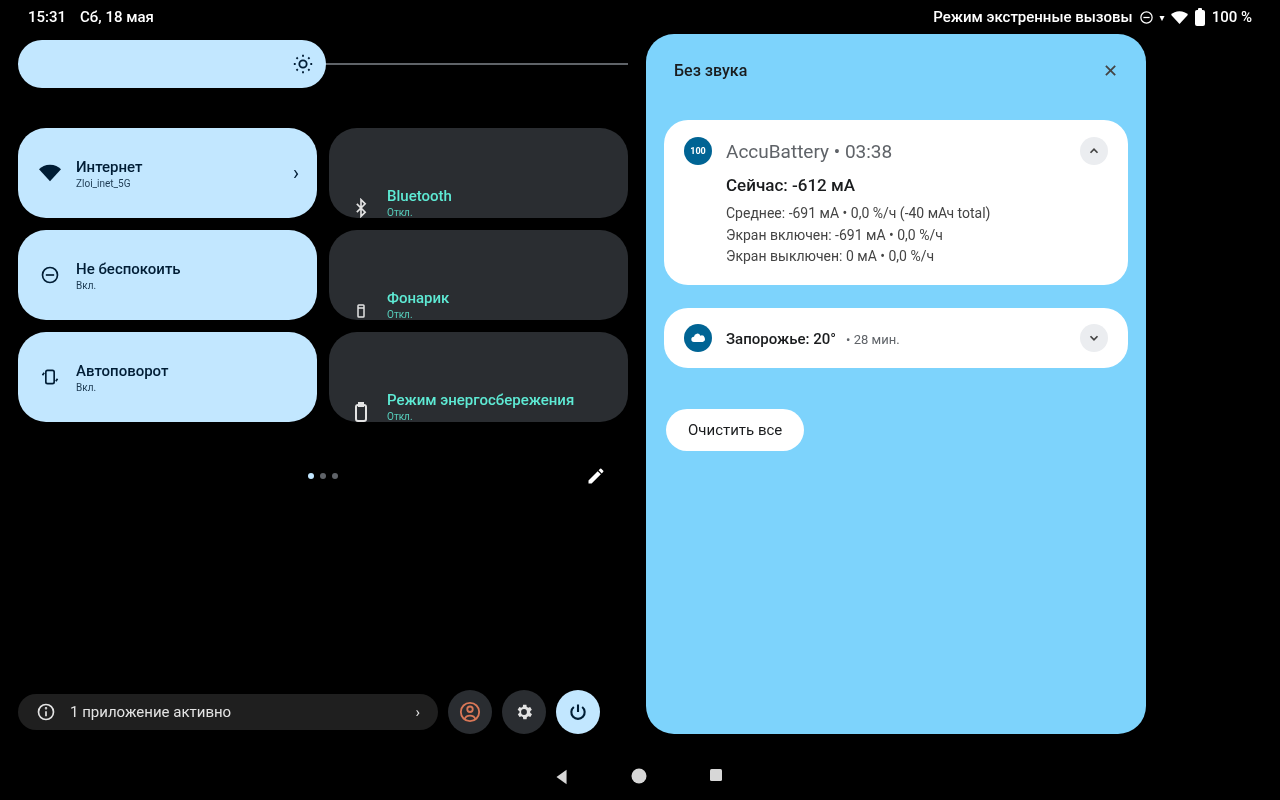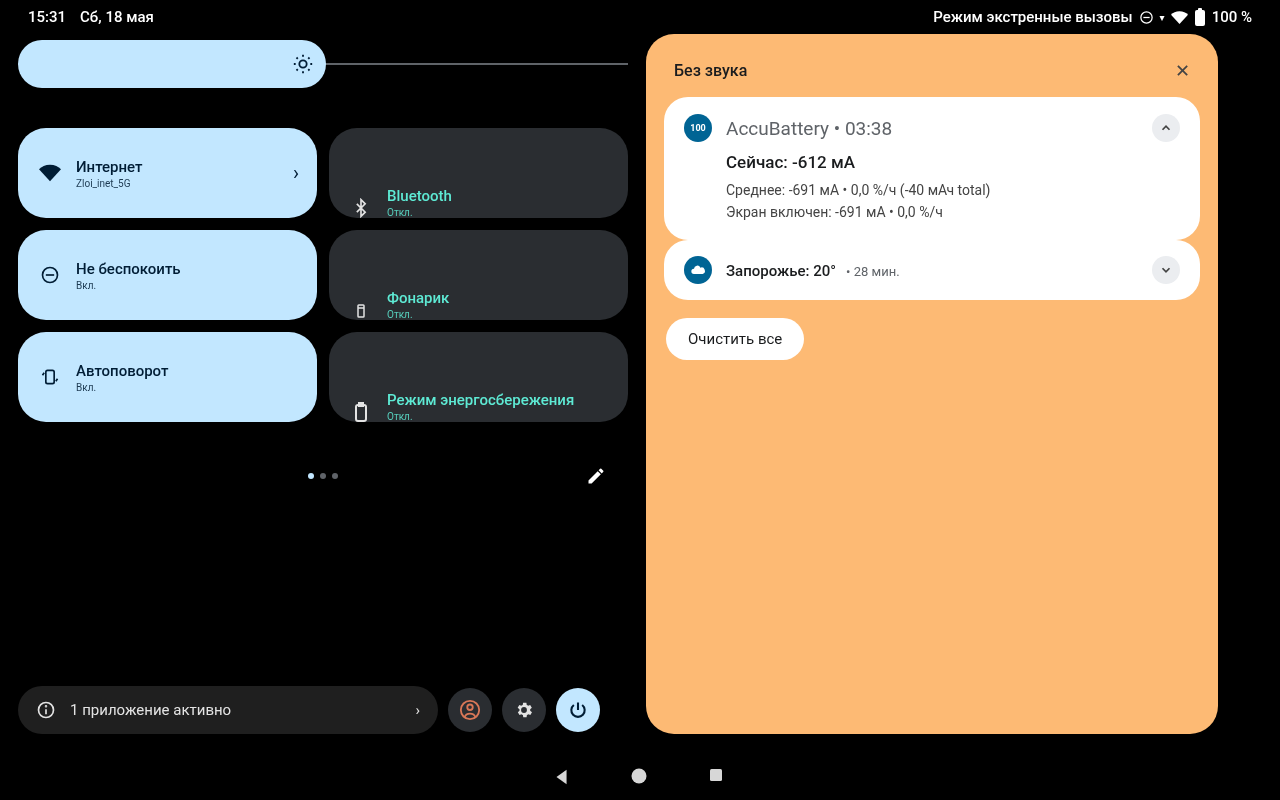--- a/index.html
+++ b/index.html
@@ -6,21 +6,21 @@
 body { width: 1280px; height: 800px; background: #000; overflow: hidden; position: relative; }
 
 
 .status-bar { display: flex; justify-content: space-between; align-items: center; padding: 8px 28px; color: #fff; font-size: 15px; font-weight: 500; }
 .status-left { display: flex; gap: 14px; }
 .status-right { display: flex; align-items: center; gap: 6px; }
 
 
 .main { display: flex; height: 700px; padding: 0 18px; gap: 18px; }
 .left-panel { width: 610px; display: flex; flex-direction: column; gap: 18px; }
-.right-panel { width: 572px; background: #fdba74; border-radius: 28px; padding: 22px 18px; display: flex; flex-direction: column; }
+.right-panel { width: 500px; background: #7dd3fc; border-radius: 28px; padding: 22px 18px; display: flex; flex-direction: column; gap: 23px; }
 
 
 .brightness { position: relative; height: 48px; margin-bottom: 22px; margin-top: 6px; display: flex; align-items: center; }
 .bright-track { position: absolute; width: 100%; height: 2px; background: #5f6368; top: 23px; }
 .bright-fill { position: absolute; left: 0; width: 308px; height: 48px; background: #c2e7ff; border-radius: 24px; display: flex; align-items: center; justify-content: flex-end; padding-right: 12px; }
 .bright-fill svg { width: 22px; height: 22px; }
 
 
 .tiles { display: grid; grid-template-columns: 1fr 1fr; gap: 12px; }
 .tile { height: 90px; border-radius: 28px; display: flex; align-items: center; padding: 0 18px; cursor: pointer; }
@@ -37,21 +37,21 @@
 .dots { display: flex; gap: 6px; }
 .dot { width: 6px; height: 6px; border-radius: 50%; background: #5f6368; }
 .dot.active { background: #c2e7ff; }
 .edit-btn { position: absolute; right: 22px; color: #fff; }
 
 
 .spacer { flex: 1; }
 
 
 .footer { display: flex; align-items: center; gap: 10px; padding: 0 4px 0 0; }
-.running { flex: 1; max-width: 420px; height: 48px; background: #1f1f1f; border-radius: 24px; display: flex; align-items: center; padding: 0 18px; color: #e3e3e3; font-size: 15px; gap: 14px; cursor: pointer; }
+.running { flex: 1; max-width: 420px; height: 36px; background: #1f1f1f; border-radius: 24px; display: flex; align-items: center; padding: 0 18px; color: #e3e3e3; font-size: 15px; gap: 14px; cursor: pointer; }
 .running .chev { margin-left: auto; }
 .round-btn { width: 44px; height: 44px; border-radius: 50%; display: flex; align-items: center; justify-content: center; cursor: pointer; }
 .rb-dark { background: #2a2d31; color: #e3e3e3; }
 .rb-user { background: #2a2d31; }
 .rb-power { background: #c2e7ff; color: #001d35; }
 
 
 .notif-header { display: flex; justify-content: space-between; align-items: center; padding: 4px 10px 16px 10px; color: #1a1c1e; }
 .notif-header-title { font-size: 16px; font-weight: 500; }
 .notif-close { color: #444; cursor: pointer; font-size: 18px; }
@@ -266,20 +266,21 @@
         <div class="expand-badge">
           <svg width="14" height="14" viewBox="0 0 24 24" fill="none" stroke="#444" stroke-width="3">
               <path d="M6 15l6-6 6 6"></path>
             </svg>
         </div>
       </div>
       <div class="notif-body">
         <div class="notif-title">Сейчас: -612 мА</div>
         <div class="notif-line">Среднее: -691 мА • 0,0 %/ч (-40 мАч total)</div>
         <div class="notif-line">Экран включен: -691 мА • 0,0 %/ч</div>
+        <div class="notif-line">Экран выключен: 0 мА • 0,0 %/ч</div>
       </div>
     </div>
 
     <div class="notif-card2">
       <div class="weather-badge">
         <svg width="16" height="16" viewBox="0 0 24 24" fill="#fff">
             <path d="M19 18H6a4 4 0 010-8 5 5 0 019.6-1.5A4 4 0 0119 18z"></path>
           </svg>
       </div>
       <div style="flex:1">

